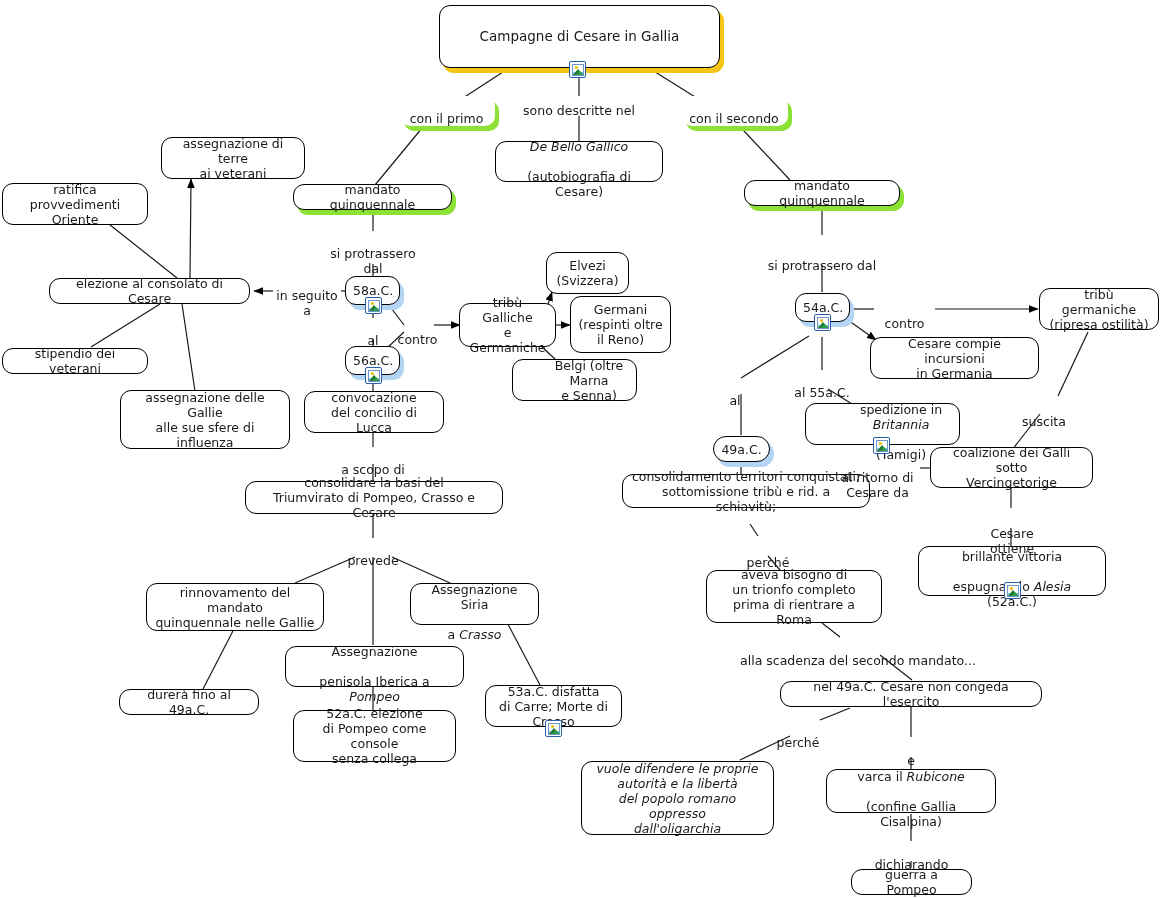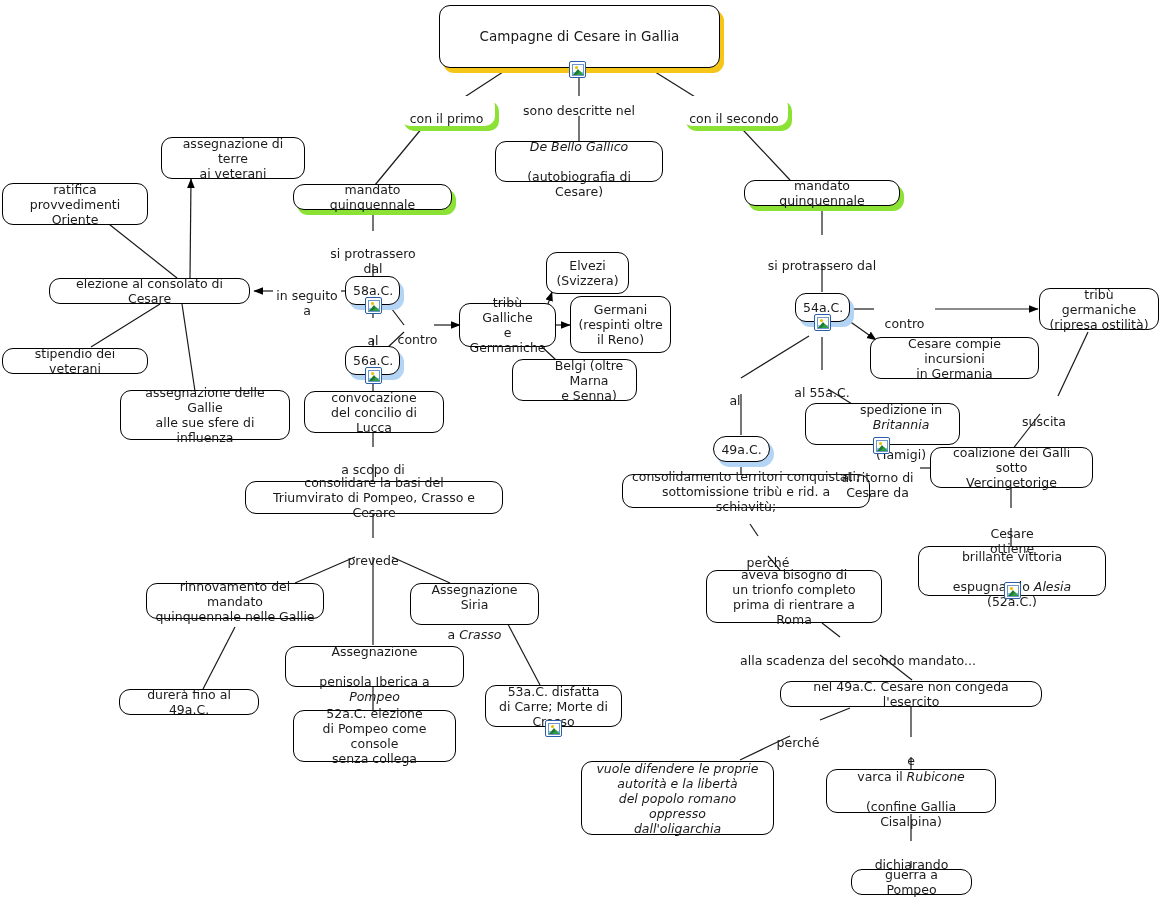--- a/index.html
+++ b/index.html
@@ -249,21 +249,21 @@
   </div>
 
   <div class="node" style="left:49px; top:278px; width:201px; height:26px;">
     <span class="txt">elezione al consolato di Cesare</span>
   </div>
 
   <div class="node" style="left:2px; top:348px; width:146px; height:26px;">
     <span class="txt">stipendio dei veterani</span>
   </div>
 
-  <div class="node" style="left:120px; top:390px; width:170px; height:50px;">
+  <div class="node" style="left:120px; top:390px; width:170px; height:59px;">
     <span class="txt">assegnazione delle Gallie
 alle sue sfere di influenza</span>
   </div>
 
   <div class="node sh-blue" style="left:345px; top:276px; width:55px; height:29px;">
     <span class="txt">58a.C.</span>
   </div>
   <div class="picicon" style="left:365px; top:297px;">
     <span class="inner">
       <span class="sky"></span>
@@ -306,21 +306,21 @@
   <div class="node" style="left:512px; top:359px; width:125px; height:42px;padding-left:36px;">
     <span class="txt">Belgi (oltre Marna
 e Senna)</span>
   </div>
 
   <div class="node" style="left:245px; top:481px; width:258px; height:33px;">
     <span class="txt">consolidare la basi del
 Triumvirato di Pompeo, Crasso e Cesare</span>
   </div>
 
-  <div class="node" style="left:146px; top:583px; width:178px; height:36px;align-items:center;">
+  <div class="node" style="left:146px; top:583px; width:178px; height:48px;align-items:center;">
     <span class="txt">rinnovamento del mandato
 quinquennale nelle Gallie</span>
   </div>
 
   <div class="node" style="left:119px; top:689px; width:140px; height:26px;">
     <span class="txt">durerà fino al 49a.C.</span>
   </div>
 
   <div class="node" style="left:285px; top:646px; width:179px; height:41px;">
     <span class="txt">

